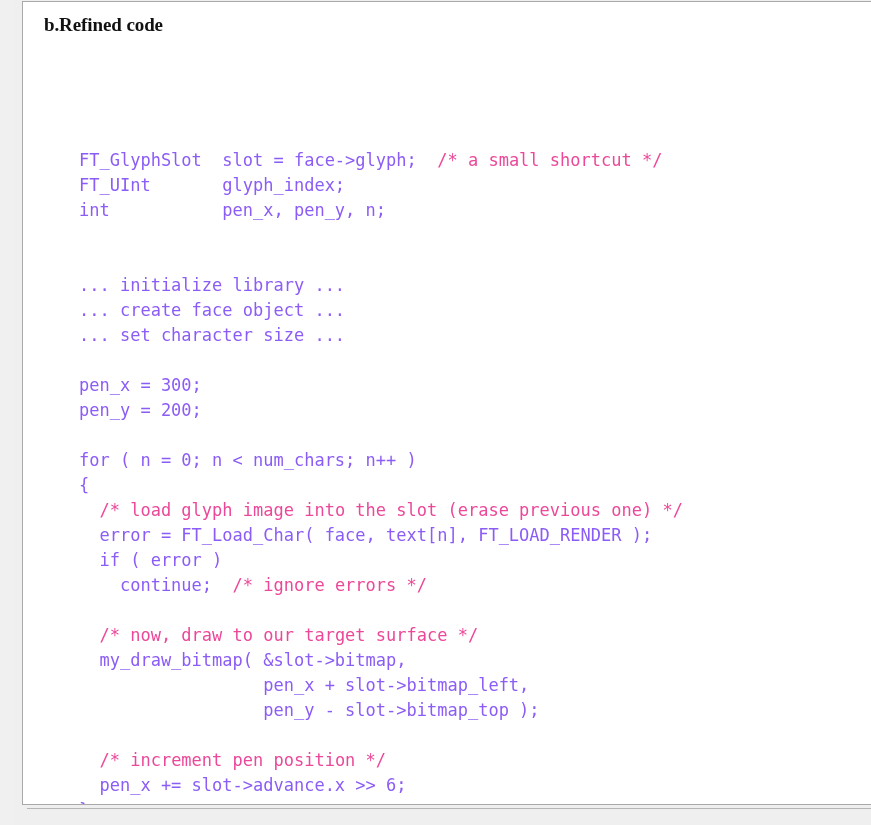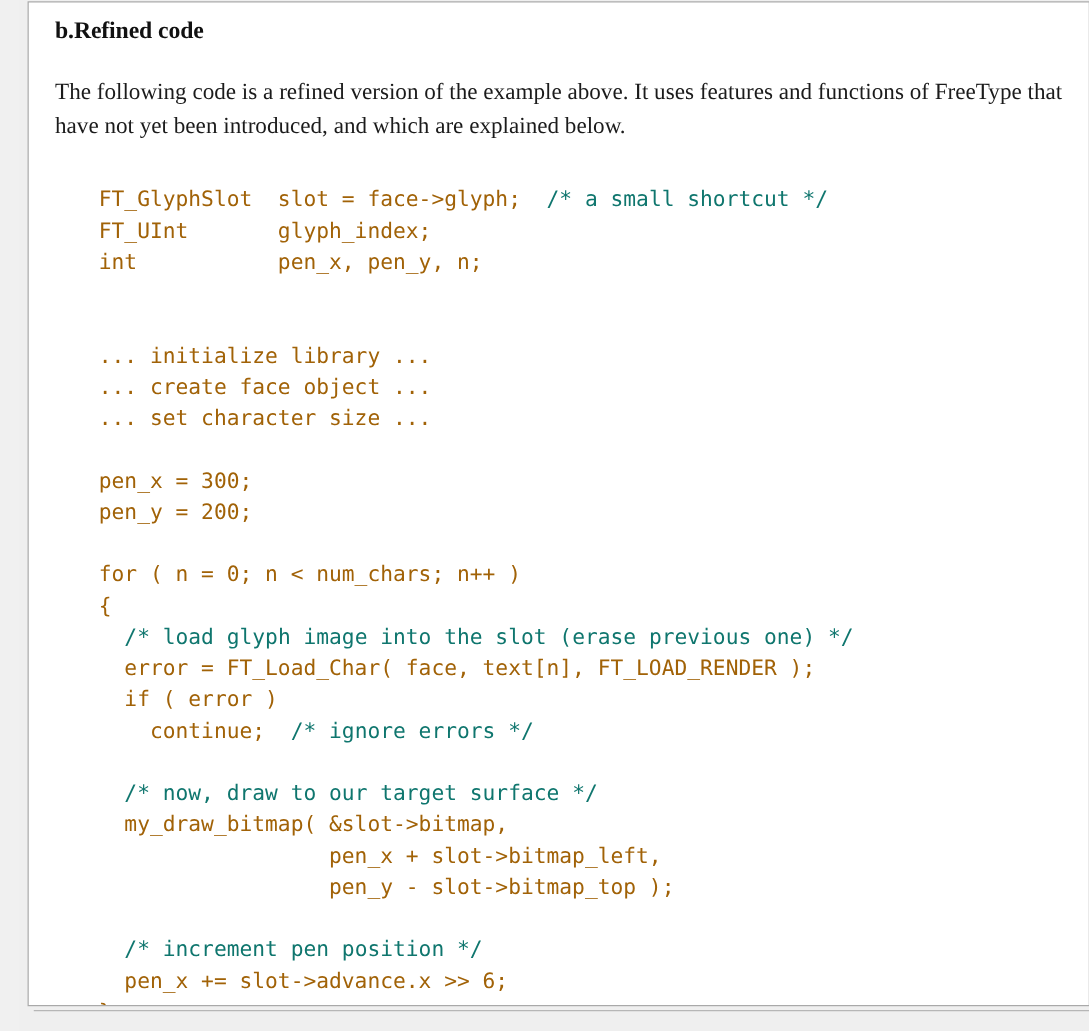--- a/index.html
+++ b/index.html
@@ -94,36 +94,35 @@
     height: 25px;
     white-space: pre;
     font-family: "DejaVu Sans Mono", monospace;
   }
 
   .code-line.blank {
     height: 25px;
   }
 
   .tok-comment {
-    color: #0f766e;
+    color: #ec4899;
   }
 
   .tok-code {
-    color: #a16207;
+    color: #8b5cf6;
   }
 </style>
 </head>
 <body>
 
 <div class="page-frame">
   <div class="card-shadow"></div>
   <div class="card">
     <div class="card-inner">
 
       <div class="doc-title">b.Refined code</div>
 
-      <div class="doc-paragraph">The following code is a refined version of the example above. It uses features and functions of FreeType that have not yet been introduced, and which are explained below.</div>
 
       <pre class="code-block" id="code-block"><div class="code-line"><span class="tok-code">FT_GlyphSlot  slot = face-&gt;glyph;  </span><span class="tok-comment">/* a small shortcut */</span></div><div class="code-line"><span class="tok-code">FT_UInt       glyph_index;</span></div><div class="code-line"><span class="tok-code">int           pen_x, pen_y, n;</span></div><div class="code-line blank">&nbsp;</div><div class="code-line blank">&nbsp;</div><div class="code-line"><span class="tok-code">... initialize library ...</span></div><div class="code-line"><span class="tok-code">... create face object ...</span></div><div class="code-line"><span class="tok-code">... set character size ...</span></div><div class="code-line blank">&nbsp;</div><div class="code-line"><span class="tok-code">pen_x = 300;</span></div><div class="code-line"><span class="tok-code">pen_y = 200;</span></div><div class="code-line blank">&nbsp;</div><div class="code-line"><span class="tok-code">for ( n = 0; n &lt; num_chars; n++ )</span></div><div class="code-line"><span class="tok-code">{</span></div><div class="code-line"><span class="tok-code">  </span><span class="tok-comment">/* load glyph image into the slot (erase previous one) */</span></div><div class="code-line"><span class="tok-code">  error = FT_Load_Char( face, text[n], FT_LOAD_RENDER );</span></div><div class="code-line"><span class="tok-code">  if ( error )</span></div><div class="code-line"><span class="tok-code">    continue;  </span><span class="tok-comment">/* ignore errors */</span></div><div class="code-line blank">&nbsp;</div><div class="code-line"><span class="tok-code">  </span><span class="tok-comment">/* now, draw to our target surface */</span></div><div class="code-line"><span class="tok-code">  my_draw_bitmap( &amp;slot-&gt;bitmap,</span></div><div class="code-line"><span class="tok-code">                  pen_x + slot-&gt;bitmap_left,</span></div><div class="code-line"><span class="tok-code">                  pen_y - slot-&gt;bitmap_top );</span></div><div class="code-line blank">&nbsp;</div><div class="code-line"><span class="tok-code">  </span><span class="tok-comment">/* increment pen position */</span></div><div class="code-line"><span class="tok-code">  pen_x += slot-&gt;advance.x &gt;&gt; 6;</span></div><div class="code-line"><span class="tok-code">}</span></div></pre>
 
     </div>
   </div>
 </div>
 
 </body></html>

